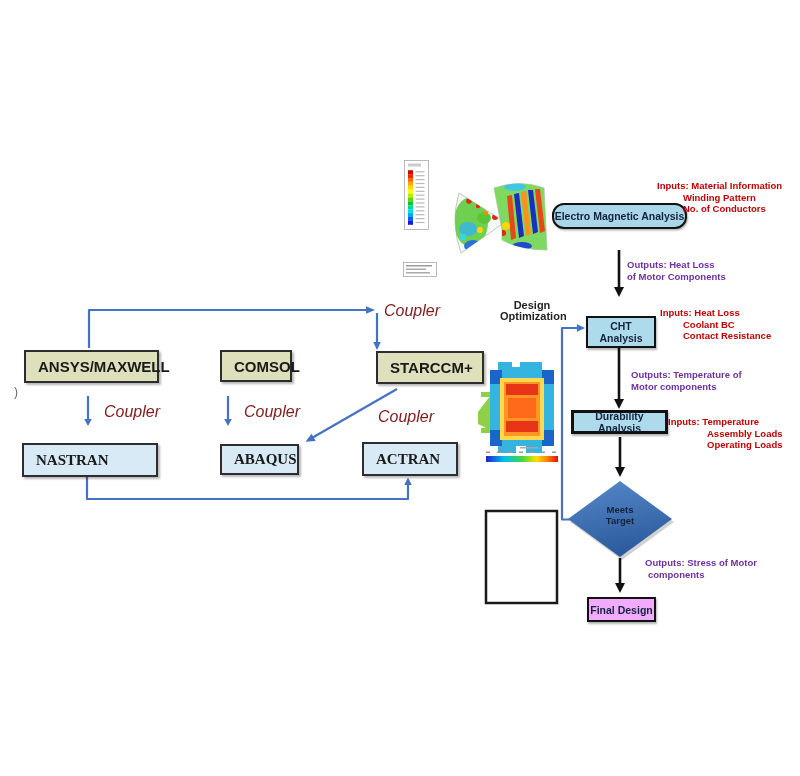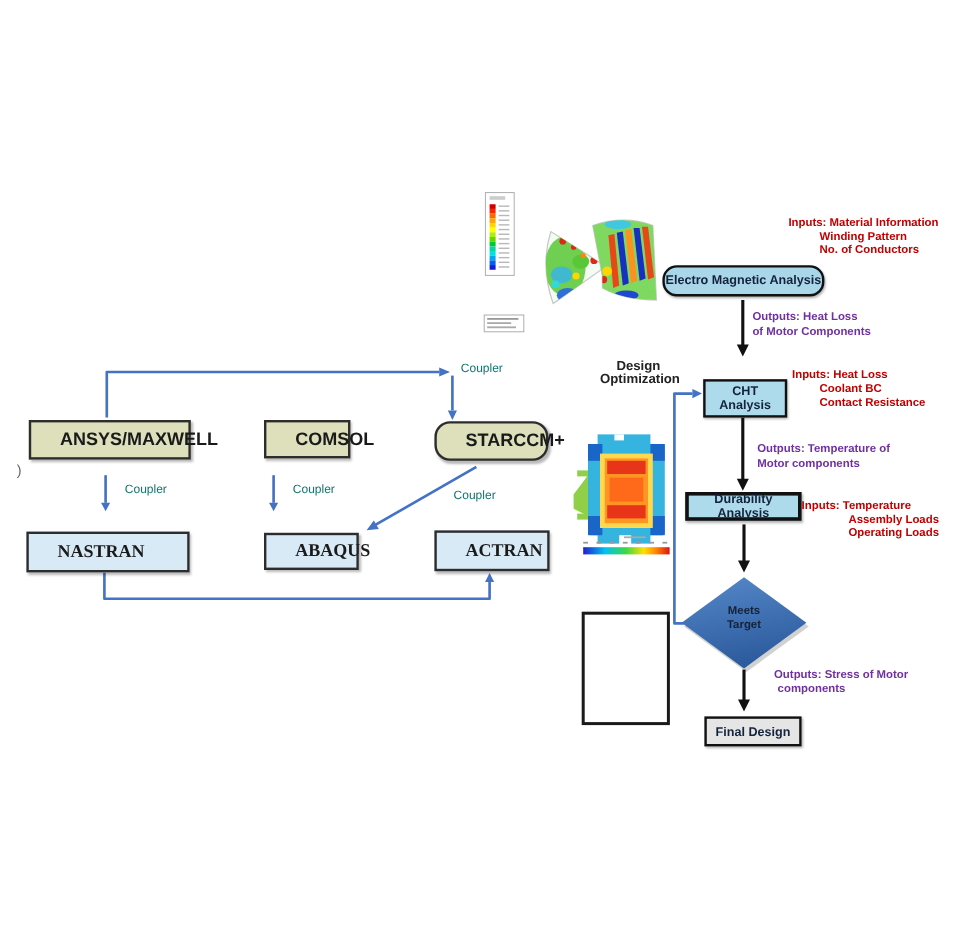--- a/index.html
+++ b/index.html
@@ -3,46 +3,46 @@
 <meta charset="utf-8">
 <style>
   html,body{margin:0;padding:0;background:#fff;}
   #canvas{position:relative;width:800px;height:776px;background:#ffffff;overflow:hidden;
           font-family:"Liberation Sans",sans-serif;}
   #art{position:absolute;left:0;top:0;}
 
   
   .tool{position:absolute;box-sizing:border-box;border:2px solid #2d2d2d;
         font-weight:bold;font-size:15px;color:#1a1a1a;display:flex;align-items:center;
-        padding-left:24px;box-shadow:1.5px 2px 2px rgba(0,0,0,.28);}
+        padding-left:12px;box-shadow:1.5px 2px 2px rgba(0,0,0,.28);}
   .olive{background:#dedfbb;}
   .lblue{background:#d9eaf7;font-family:Liberation Serif, serif;}
   #box-ansys{left:24px;top:350px;width:135px;height:33px;}
   #box-comsol{left:220px;top:350px;width:72px;height:32px;}
-  #box-starccm{left:362px;top:351px;width:95px;height:33px;border-radius:13px;}
+  #box-starccm{left:376px;top:351px;width:108px;height:33px;}
   #box-nastran{left:22px;top:443px;width:136px;height:34px;}
   #box-abaqus{left:220px;top:444px;width:79px;height:31px;}
   #box-actran{left:362px;top:442px;width:96px;height:34px;text-align:right;}
 
-  .coupler{position:absolute;font-size:10px;color:#0f766e;}
+  .coupler{position:absolute;font-size:16px;color:#7f1d1d;font-style:italic;}
   #coupler-top{left:384px;top:302px;}
   #coupler-left{left:104px;top:403px;}
   #coupler-mid{left:244px;top:403px;}
   #coupler-diag{left:378px;top:408px;}
 
   #stray-paren{position:absolute;left:14px;top:385px;font-size:12px;color:#666;}
 
   
   .flowbox{position:absolute;box-sizing:border-box;border:2px solid #111;background:#a9d6e8;
            font-size:10.5px;font-weight:bold;color:#14233c;display:flex;align-items:center;
            justify-content:center;text-align:center;box-shadow:1px 1.5px 2px rgba(0,0,0,.3);}
-  #box-em{left:552px;top:221px;width:135px;height:26px;border-radius:12px;}
+  #box-em{left:552px;top:203px;width:135px;height:26px;border-radius:12px;}
   #box-cht{left:586px;top:316px;width:70px;height:32px;background:#aedbeb;}
   #box-dur{left:571px;top:410px;width:97px;height:24px;border-width:3px;background:#aedbeb;}
-  #box-final{left:587px;top:597px;width:81px;height:25px;background:#e5e5e5;}
+  #box-final{left:587px;top:597px;width:69px;height:25px;background:#f0abfc;}
 
   #decision-text{position:absolute;left:584px;top:504px;width:72px;text-align:center;
                  font-size:9.5px;font-weight:bold;color:#152238;line-height:11px;}
 
   #design-opt{position:absolute;left:500px;top:300px;width:64px;text-align:center;
               font-size:11px;font-weight:bold;color:#222;line-height:11px;}
 
   
   .note{position:absolute;font-size:9.5px;font-weight:bold;white-space:nowrap;}
   .note .ln{line-height:11.6px;}

